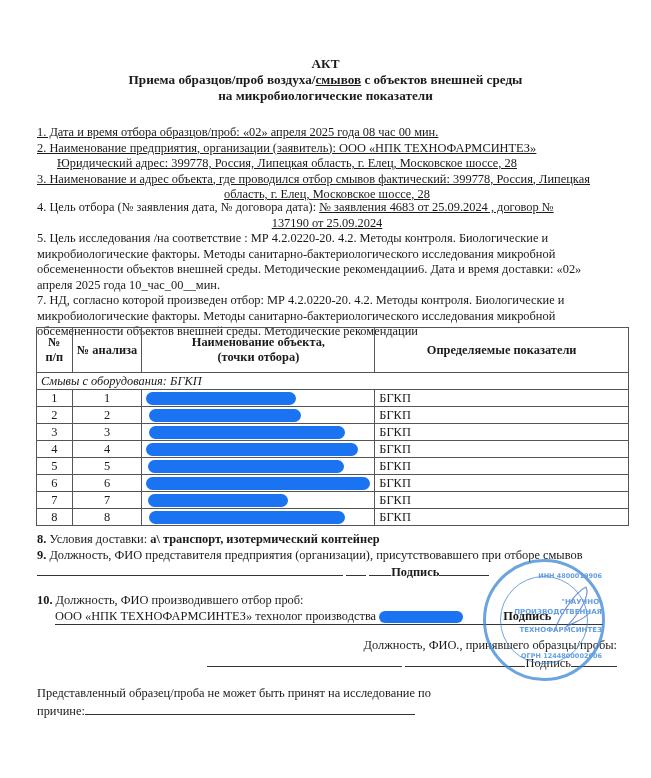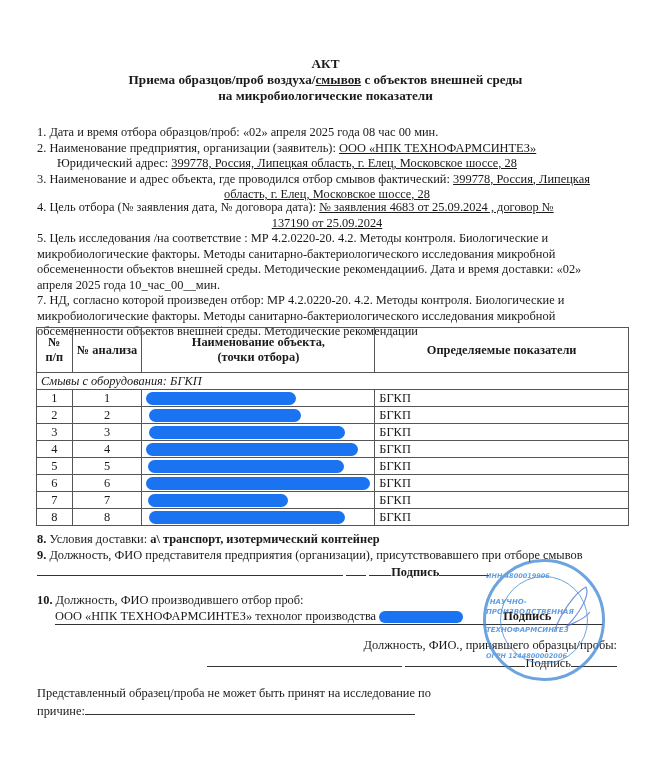--- a/index.html
+++ b/index.html
@@ -29,35 +29,35 @@
   .stamp {
     position: absolute; left: 483px; top: 559px; width: 122px; height: 122px;
     border-radius: 50%; border: 3px solid #3b86d6; opacity: 0.75;
     box-sizing: border-box;
   }
   .stamp .inner {
     position: absolute; left: 14px; top: 14px; width: 88px; height: 88px;
     border-radius: 50%; border: 1.5px solid #3b86d6; box-sizing: border-box;
   }
   .stamp .txt {
-    position: absolute; left: 0; width: 116px; text-align: left;
+    position: absolute; left: 0; width: 116px; text-align: right;
     font-family: "DejaVu Sans", sans-serif; font-weight: bold; color: #2f7fd4;
-    font-size: 7px; line-height: 8px; font-style: italic;
+    font-size: 7px; line-height: 8px;
   }
 </style>
 </head>
 <body>
 
 <div class="title-block">
   <div>АКТ</div>
   <div><span>Приема образцов/проб воздуха/</span><span class="u">смывов</span><span> с объектов внешней среды</span></div>
   <div>на микробиологические показатели</div>
 </div>
 
-<div class="para" style="top:125px;">
+<div class="para" style="top:125px;text-decoration:underline;">
   <div>1. Дата и время   отбора образцов/проб: «02» апреля 2025 года 08 час 00 мин.</div>
   <div><span>2. Наименование предприятия, организации (заявитель): </span><span class="u">ООО «НПК ТЕХНОФАРМСИНТЕЗ»</span></div>
   <div style="padding-left:20px;"><span>    Юридический адрес: </span><span class="u">399778, Россия, Липецкая область, г. Елец, Московское шоссе, 28</span></div>
   <div><span>3. Наименование и адрес объекта, где проводился отбор смывов фактический: </span><span class="u">399778, Россия, Липецкая</span></div>
   <div class="u">область, г. Елец, Московское шоссе, 28</div>
 </div>
 
 <div class="para" style="top:200px;">
   <div><span>4. Цель отбора (№ заявления дата, № договора дата): </span><span class="u">№ заявления   4683  от  25.09.2024 , договор №</span></div>
   <div class="u">137190 от 25.09.2024</div>

